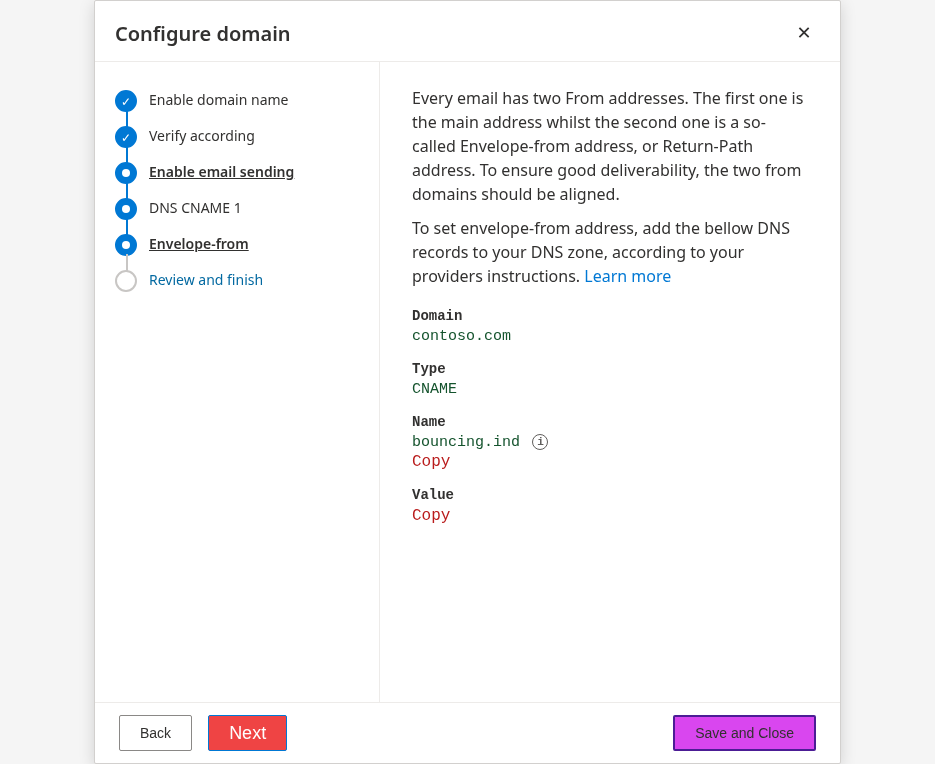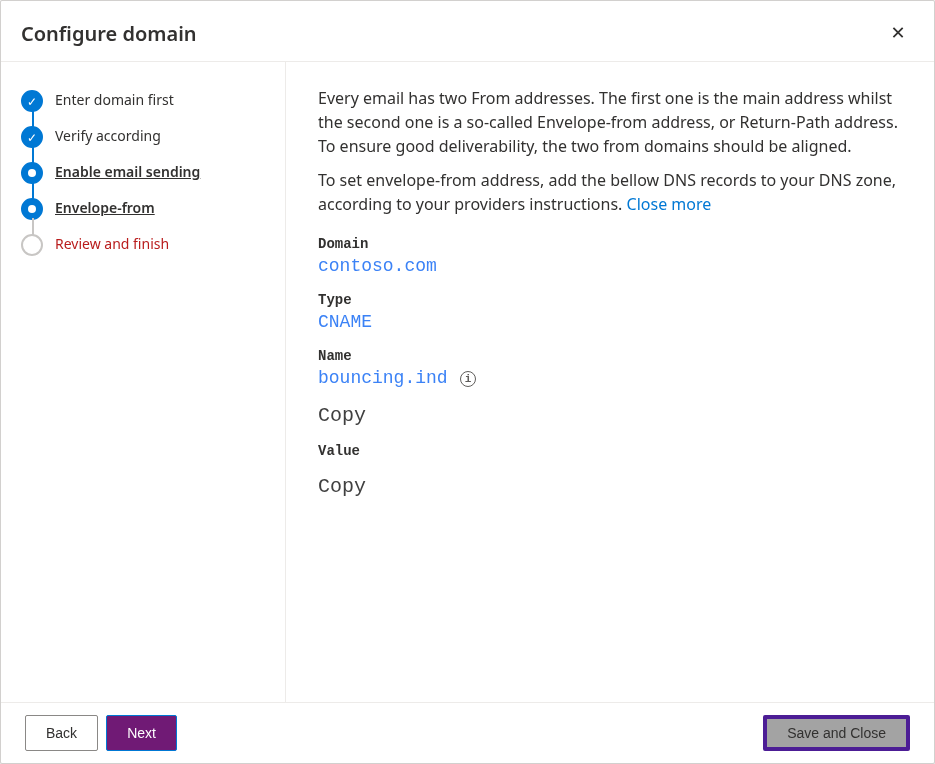--- a/index.html
+++ b/index.html
@@ -8,21 +8,21 @@
       font-size: 14px;
       background: #f5f5f5;
       display: flex;
       justify-content: center;
       align-items: center;
       min-height: 100vh;
       color: #323130;
     }
     .modal {
       background: #fff;
-      width: 935px;
+      width: 747px;
       height: 764px;
       border: 1px solid #d2d0ce;
       border-radius: 2px;
       box-shadow: 0 4px 16px rgba(0,0,0,0.15);
       display: flex;
       flex-direction: column;
       overflow: hidden;
     }
     .modal-header {
       display: flex;
@@ -111,21 +111,21 @@
       font-size: 14px;
       color: #323130;
       line-height: 1.4;
       padding-top: 2px;
     }
     .step-label.active {
       font-weight: 600;
       text-decoration: underline;
     }
     .step-label.inactive {
-      color: #b91c1c;
+      color: #0369a1;
     }
     .content-area {
       flex: 1;
       padding: 24px 32px;
       overflow-y: auto;
     }
     .content-title {
       font-size: 16px;
       font-weight: 600;
       margin-bottom: 12px;
@@ -146,31 +146,31 @@
       margin-top: 20px;
       font-family: Liberation Mono, monospace;
     }
     .info-label {
       font-size: 14px;
       font-weight: 600;
       color: #323130;
       margin-bottom: 4px;
     }
     .info-value {
-      font-size: 18px;
-      color: #3b82f6;
+      font-size: 15px;
+      color: #14532d;
       margin-bottom: 16px;
     }
     .copy-link {
-      color: #404040;
+      color: #b91c1c;
       text-decoration: none;
       cursor: pointer;
-      font-size: 20px;
+      font-size: 16px;
       display: block;
-      margin-top: 16px;
+      margin-top: 2px;
     }
     .info-icon {
       display: inline-flex;
       align-items: center;
       justify-content: center;
       width: 16px;
       height: 16px;
       border-radius: 50%;
       border: 1px solid #605e5c;
       color: #605e5c;
@@ -182,46 +182,46 @@
     }
     .modal-footer {
       display: flex;
       align-items: center;
       justify-content: space-between;
       padding: 12px 24px;
       border-top: 1px solid #edebe9;
     }
     .footer-left {
       display: flex;
-      gap: 8px;
+      gap: 16px;
     }
     .btn-back {
       background: #fff;
       border: 1px solid #8a8886;
       color: #323130;
       padding: 6px 20px;
       font-size: 14px;
       cursor: pointer;
       border-radius: 2px;
       height: 36px;
     }
     .btn-next {
-      background: #701a75;
+      background: #ef4444;
       border: 1px solid #0078d4;
       color: #fff;
       padding: 6px 20px;
-      font-size: 14px;
+      font-size: 18px;
       cursor: pointer;
       border-radius: 2px;
       height: 36px;
       font-weight: 500;
     }
     .btn-save {
-      background: #a3a3a3;
-      border: 4px solid #4c1d95;
+      background: #d946ef;
+      border: 2px solid #4c1d95;
       color: #323130;
       padding: 6px 20px;
       font-size: 14px;
       cursor: pointer;
       border-radius: 2px;
       height: 36px;
     }
     .checkmark {
       font-size: 12px;
     }
@@ -240,39 +240,46 @@
 
   <div class="modal-body">
 
     <div class="sidebar">
 
       <div class="step-item">
         <div class="step-connector"></div>
         <div class="step-indicator completed">
           <span class="checkmark">✓</span>
         </div>
-        <span class="step-label">Enter domain first</span>
+        <span class="step-label">Enable domain name</span>
       </div>
 
       <div class="step-item">
         <div class="step-connector"></div>
         <div class="step-indicator completed">
           <span class="checkmark">✓</span>
         </div>
         <span class="step-label">Verify according</span>
       </div>
 
       <div class="step-item">
         <div class="step-connector"></div>
         <div class="step-indicator active">
           <span style="width:8px;height:8px;background:#fff;border-radius:50%;display:block;"></span>
         </div>
         <span class="step-label active">Enable email sending</span>
       </div>
 
+      <div class="step-item">
+        <div class="step-connector"></div>
+        <div class="step-indicator active">
+          <span style="width:8px;height:8px;background:#fff;border-radius:50%;display:block;"></span>
+        </div>
+        <span class="step-label">DNS CNAME 1</span>
+      </div>
 
 
       <div class="step-item">
         <div class="step-connector step-connector-gray"></div>
         <div class="step-indicator active">
           <span style="width:8px;height:8px;background:#fff;border-radius:50%;display:block;"></span>
         </div>
         <span class="step-label active">Envelope-from</span>
       </div>
 
@@ -280,21 +287,21 @@
         <div class="step-indicator inactive"></div>
         <span class="step-label inactive">Review and finish</span>
       </div>
 
     </div>
 
     <div class="content-area">
       <p class="content-desc">Every email has two From addresses. The first one is the main address whilst the second one is a so-called Envelope-from address, or Return-Path address. To ensure good deliverability, the two from domains should be aligned.</p>
       <p class="content-desc">
         <span>To set envelope-from address, add the bellow DNS records to your DNS zone, according to your providers instructions.</span>
-        <a class="learn-more">Close more</a>
+        <a class="learn-more">Learn more</a>
       </p>
 
       <div class="info-section">
         <div class="info-label">Domain</div>
         <div class="info-value">contoso.com</div>
 
         <div class="info-label">Type</div>
         <div class="info-value">CNAME</div>
 
         <div class="info-label">Name</div>

